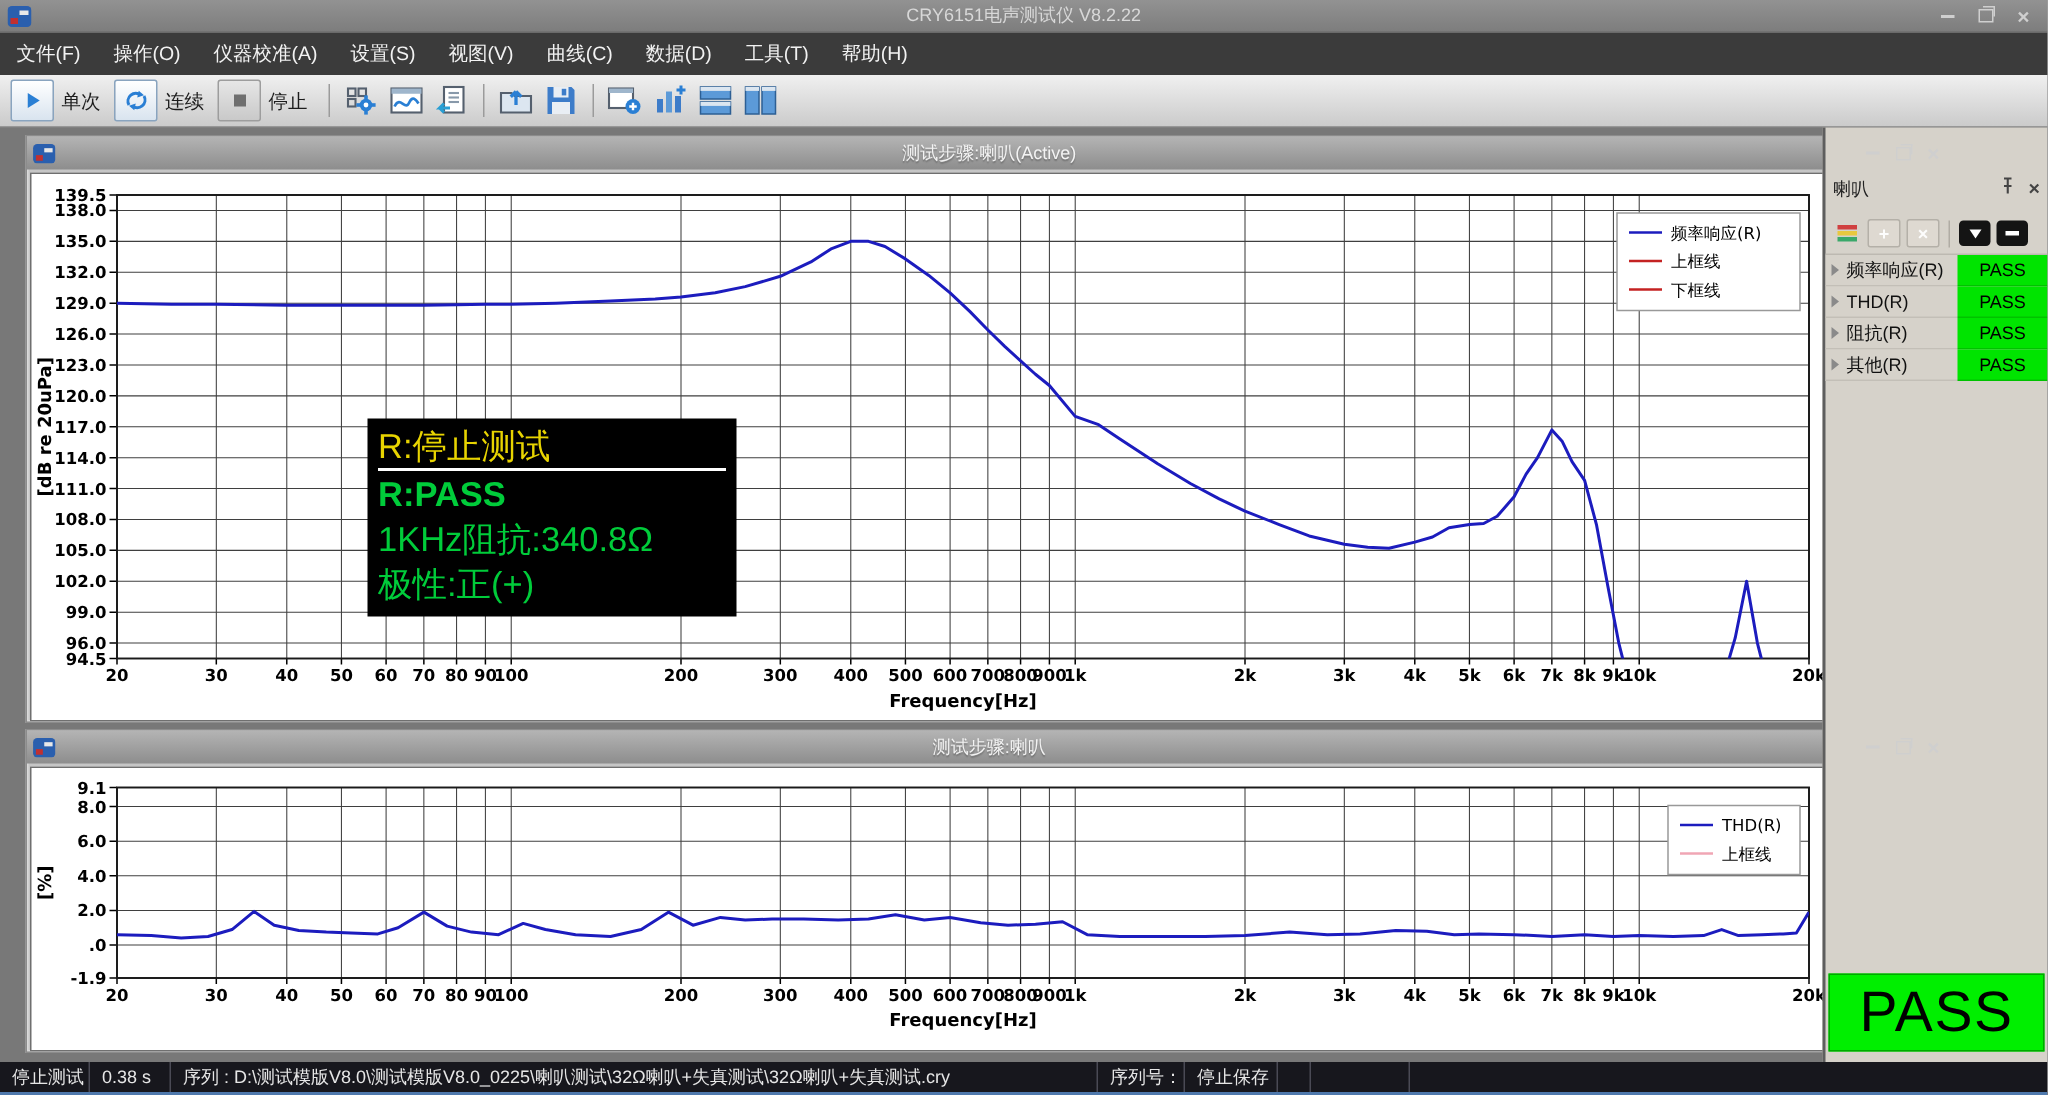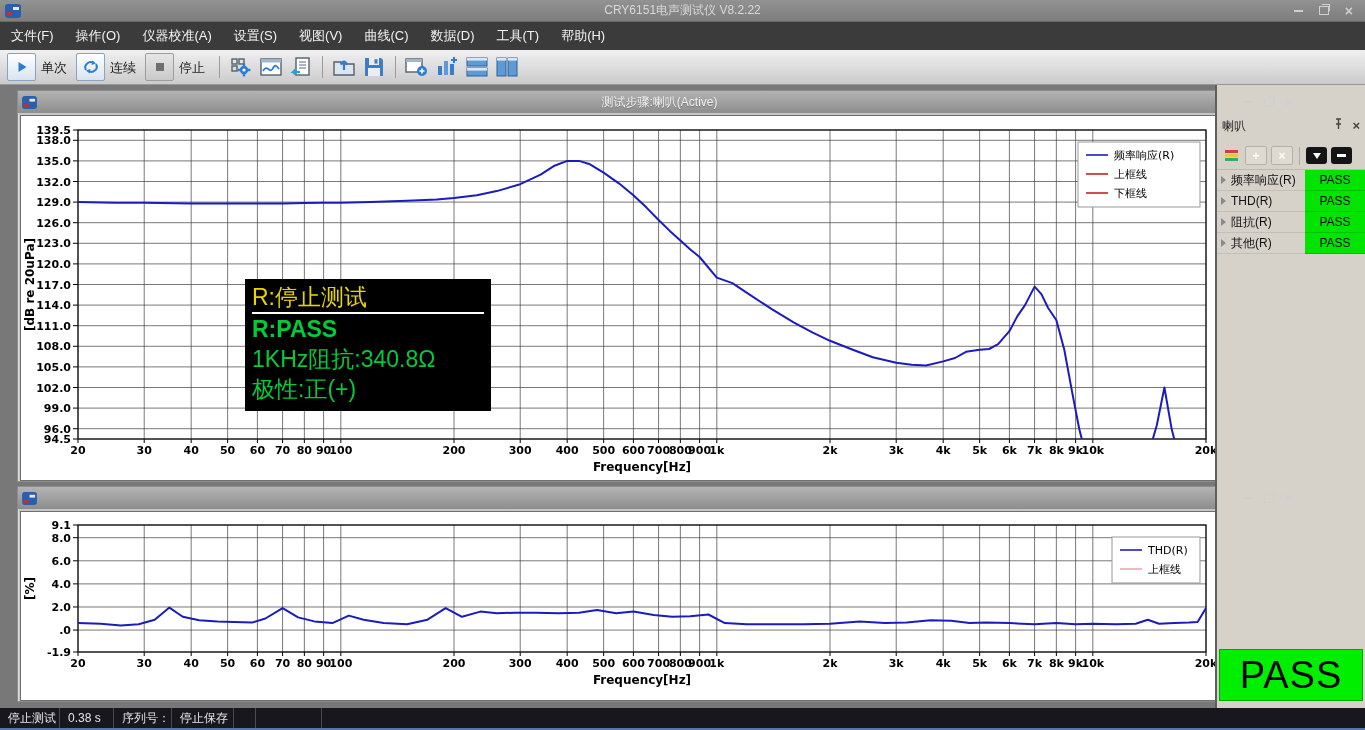--- a/index.html
+++ b/index.html
@@ -388,20 +388,21 @@
     </div>
   </div>
 
   <div class="child-win" id="win2" style="top:401px;height:216px;">
     <div class="cw-titlebar">
       <svg class="cw-logo" viewBox="0 0 16 14">
         <rect x="0" y="0" width="16" height="14" rx="3" fill="#2a5fae"></rect>
           <rect x="2" y="8" width="5" height="4" fill="#c03030"></rect>
           <rect x="8" y="3" width="6" height="3" fill="#e8e8e8"></rect>
       </svg>
+      <span class="cw-title">测试步骤:喇叭</span>
       <span class="cw-ctrls">
         <span class="ctl-min"></span>
         <span class="ctl-restore"></span>
         <span class="ctl-close">×</span>
       </span>
     </div>
     <div class="cw-body">
       <svg id="chart2" class="chart" width="1205" height="188">
           <defs>
             <clipPath id="chart2-clip">
@@ -594,18 +595,19 @@
           <div class="rp-status" style="background: rgb(0, 228, 0);">PASS</div>
         </div>
       </div>
     <div class="pass-big" style="background: rgb(0, 239, 0);">PASS</div>
   </div>
 </div>
 
 <div class="statusbar" id="statusbar">
     <span class="sb-seg s0">停止测试</span>
     <span class="sb-seg s1">0.38 s</span>
+    <span class="sb-seg s2">序列 : D:\测试模版V8.0\测试模版V8.0_0225\喇叭测试\32Ω喇叭+失真测试\32Ω喇叭+失真测试.cry</span>
     <span class="sb-seg s3">序列号：</span>
     <span class="sb-seg s4">停止保存</span>
     <span class="sb-seg s5"></span>
     <span class="sb-seg s6"></span>
     <span class="sb-fill"></span>
   </div>
 
 </body></html>

